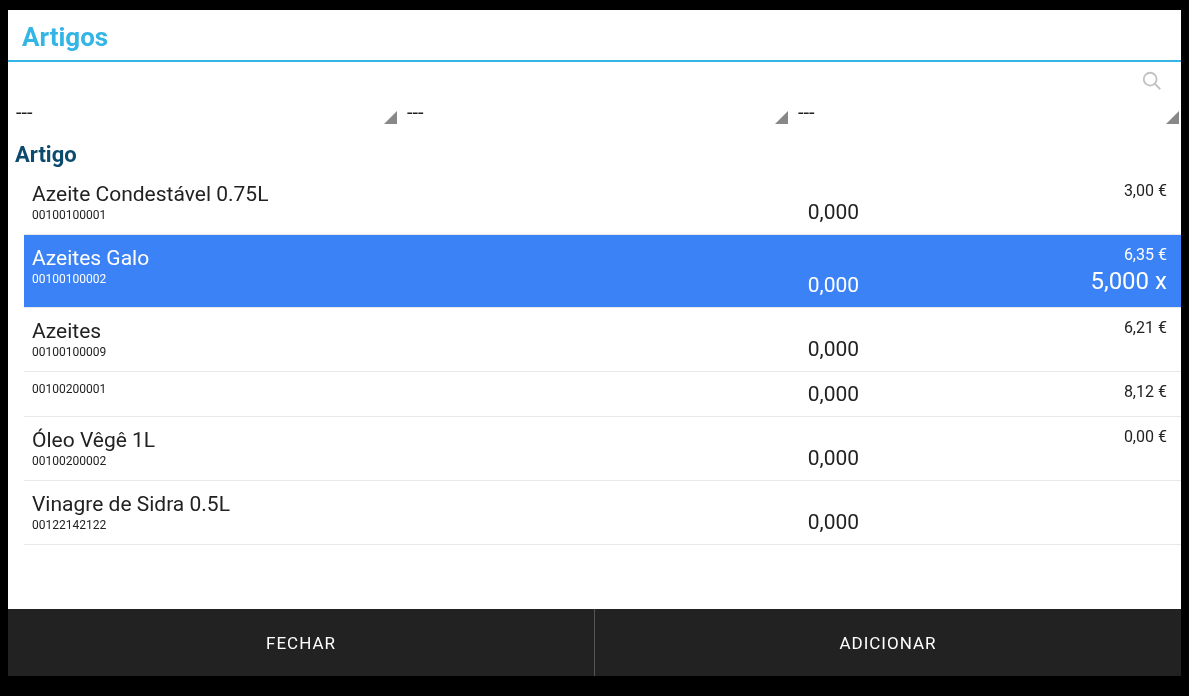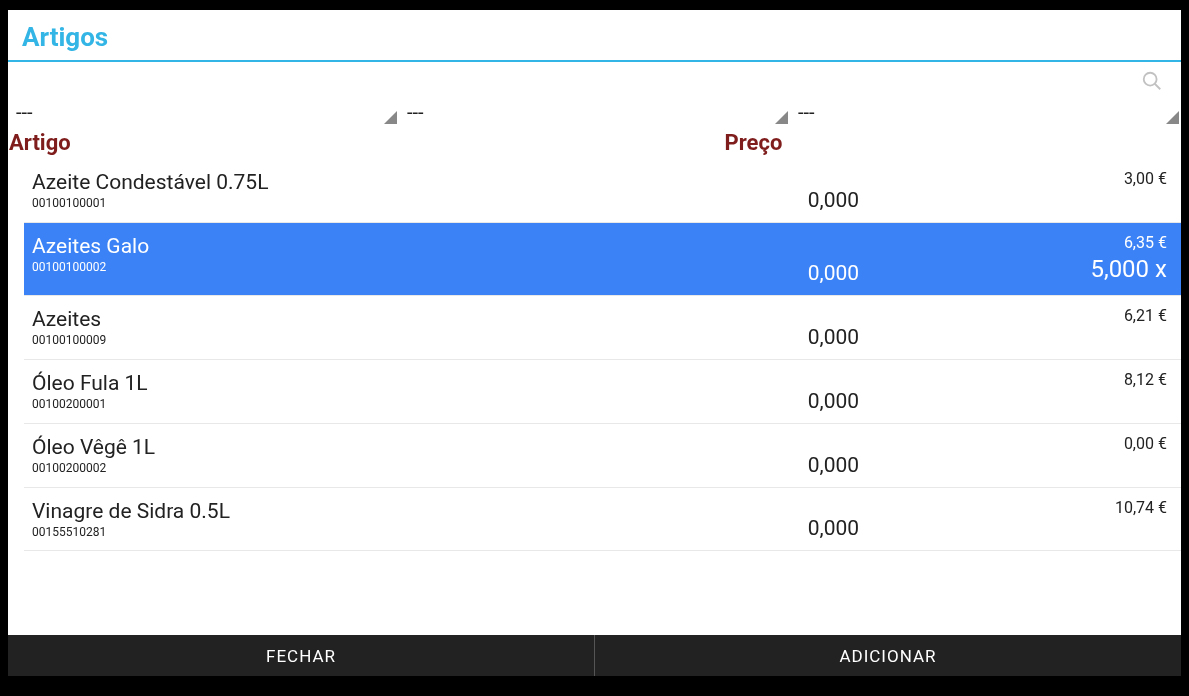--- a/index.html
+++ b/index.html
@@ -83,24 +83,25 @@
       right: 2px;
       bottom: 2px;
       width: 0;
       height: 0;
       border-style: solid;
       border-width: 0 0 13px 13px;
       border-color: transparent transparent #888 transparent;
     }
     .table-header {
       display: flex;
-      padding: 4px 1px;
+      padding: 4px 7px;
       font-size: 22px;
       font-weight: 700;
-      color: #7f1d1d;
+      color: #0c4a6e;
+      margin-top: 12px;
     }
     .col-artigo { flex: 0 0 52%; }
     .col-exist { flex: 0 0 24%; text-align: right; padding-right: 40px; }
     .col-preco { flex: 0 0 24%; text-align: right; padding-right: 10px; }
     .th-exist { text-align: left; padding-left: 0; }
     .th-preco { text-align: center; }
     .items-list {
       flex: 1;
       overflow: hidden;
     }
@@ -127,21 +128,21 @@
       justify-content: flex-end;
       padding-right: 40px;
     }
     .item-row .col-preco {
       text-align: right;
       padding-right: 6px;
     }
     .footer {
       display: flex;
       background: #22c55e;
-      height: 41px;
+      height: 67px;
     }
     .footer-btn {
       flex: 1;
       background: #222;
       color: #fff;
       border: none;
       font-size: 17px;
       letter-spacing: 1px;
       cursor: pointer;
       display: flex;
@@ -184,21 +185,20 @@
     <div class="filter-select">
       <span>---</span>
     </div>
     <div class="filter-select">
       <span>---</span>
     </div>
   </div>
 
   <div class="table-header">
     <div class="col-artigo">Artigo</div>
-    <div class="col-preco th-preco">Preço</div>
   </div>
 
   <div class="items-list" id="items-list">
       <div class="item-row">
         <div class="col-artigo">
           <div class="item-name">Azeite Condestável 0.75L</div>
           <div class="item-code">00100100001</div>
         </div>
         <div class="col-exist">
           <span>0,000</span>
@@ -227,21 +227,20 @@
         </div>
         <div class="col-exist">
           <span>0,000</span>
         </div>
         <div class="col-preco">
           <div class="item-price-main">6,21 €</div>
         </div>
       </div>
       <div class="item-row">
         <div class="col-artigo">
-          <div class="item-name">Óleo Fula 1L</div>
           <div class="item-code">00100200001</div>
         </div>
         <div class="col-exist">
           <span>0,000</span>
         </div>
         <div class="col-preco">
           <div class="item-price-main">8,12 €</div>
         </div>
       </div>
       <div class="item-row">
@@ -252,27 +251,24 @@
         <div class="col-exist">
           <span>0,000</span>
         </div>
         <div class="col-preco">
           <div class="item-price-main">0,00 €</div>
         </div>
       </div>
       <div class="item-row">
         <div class="col-artigo">
           <div class="item-name">Vinagre de Sidra 0.5L</div>
-          <div class="item-code">00155510281</div>
-        </div>
-        <div class="col-exist">
-          <span>0,000</span>
-        </div>
-        <div class="col-preco">
-          <div class="item-price-main">10,74 €</div>
+          <div class="item-code">00122142122</div>
+        </div>
+        <div class="col-exist">
+          <span>0,000</span>
         </div>
       </div>
     </div>
 
   <div class="footer">
     <button class="footer-btn">FECHAR</button>
     <button class="footer-btn">ADICIONAR</button>
   </div>
 
 </div>

